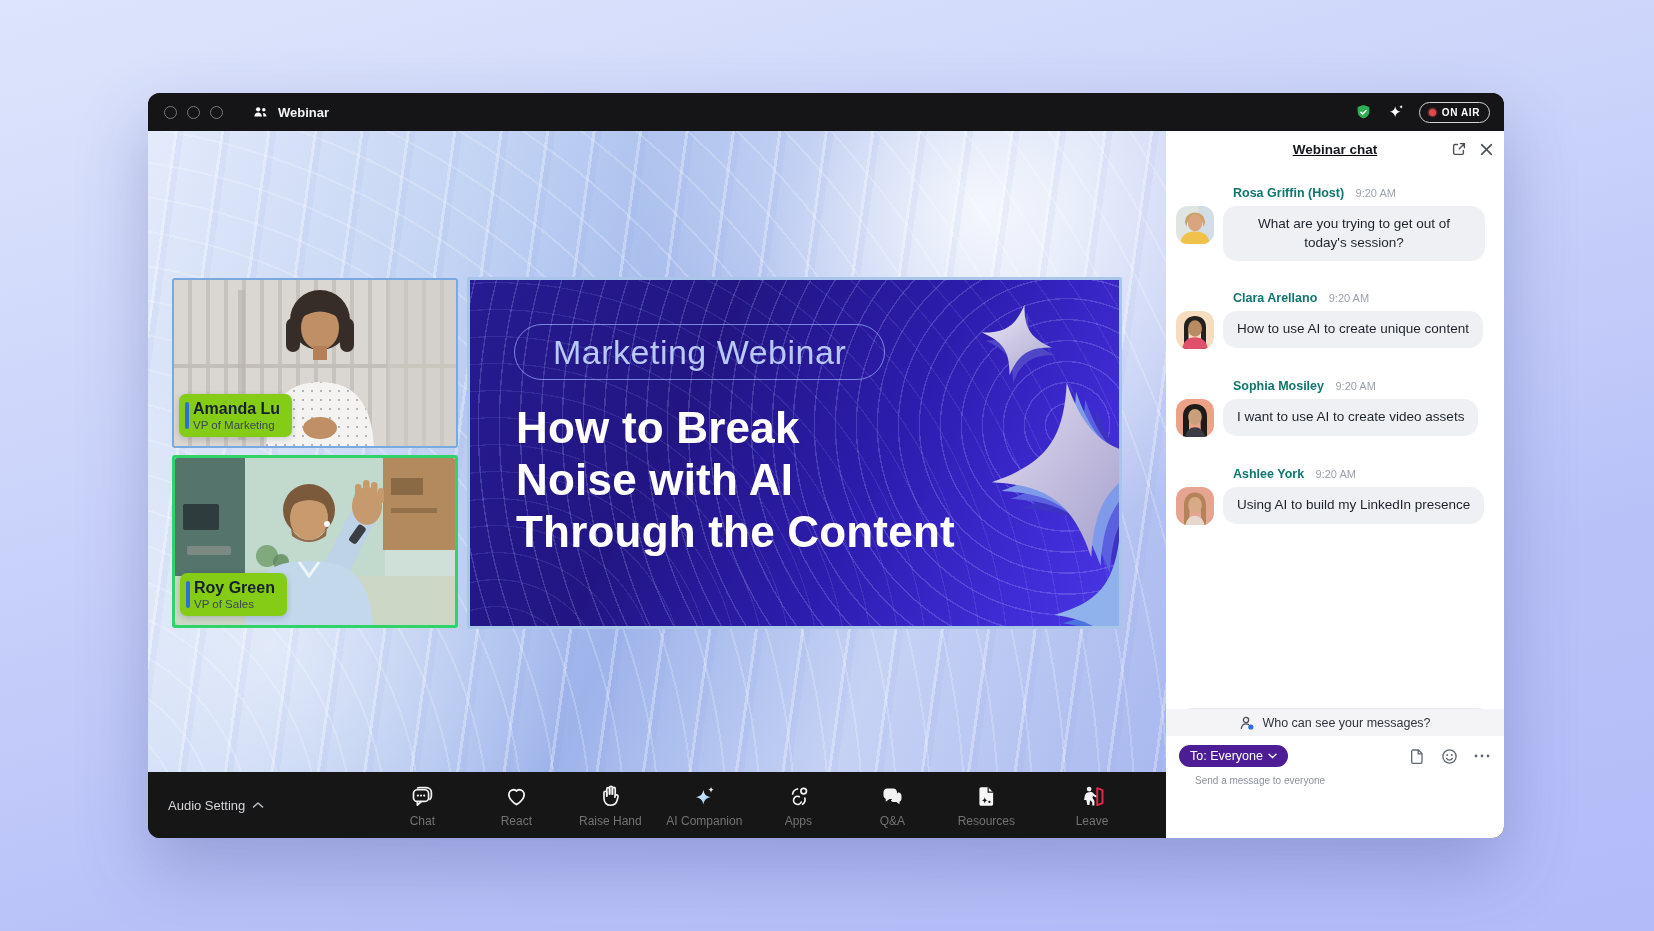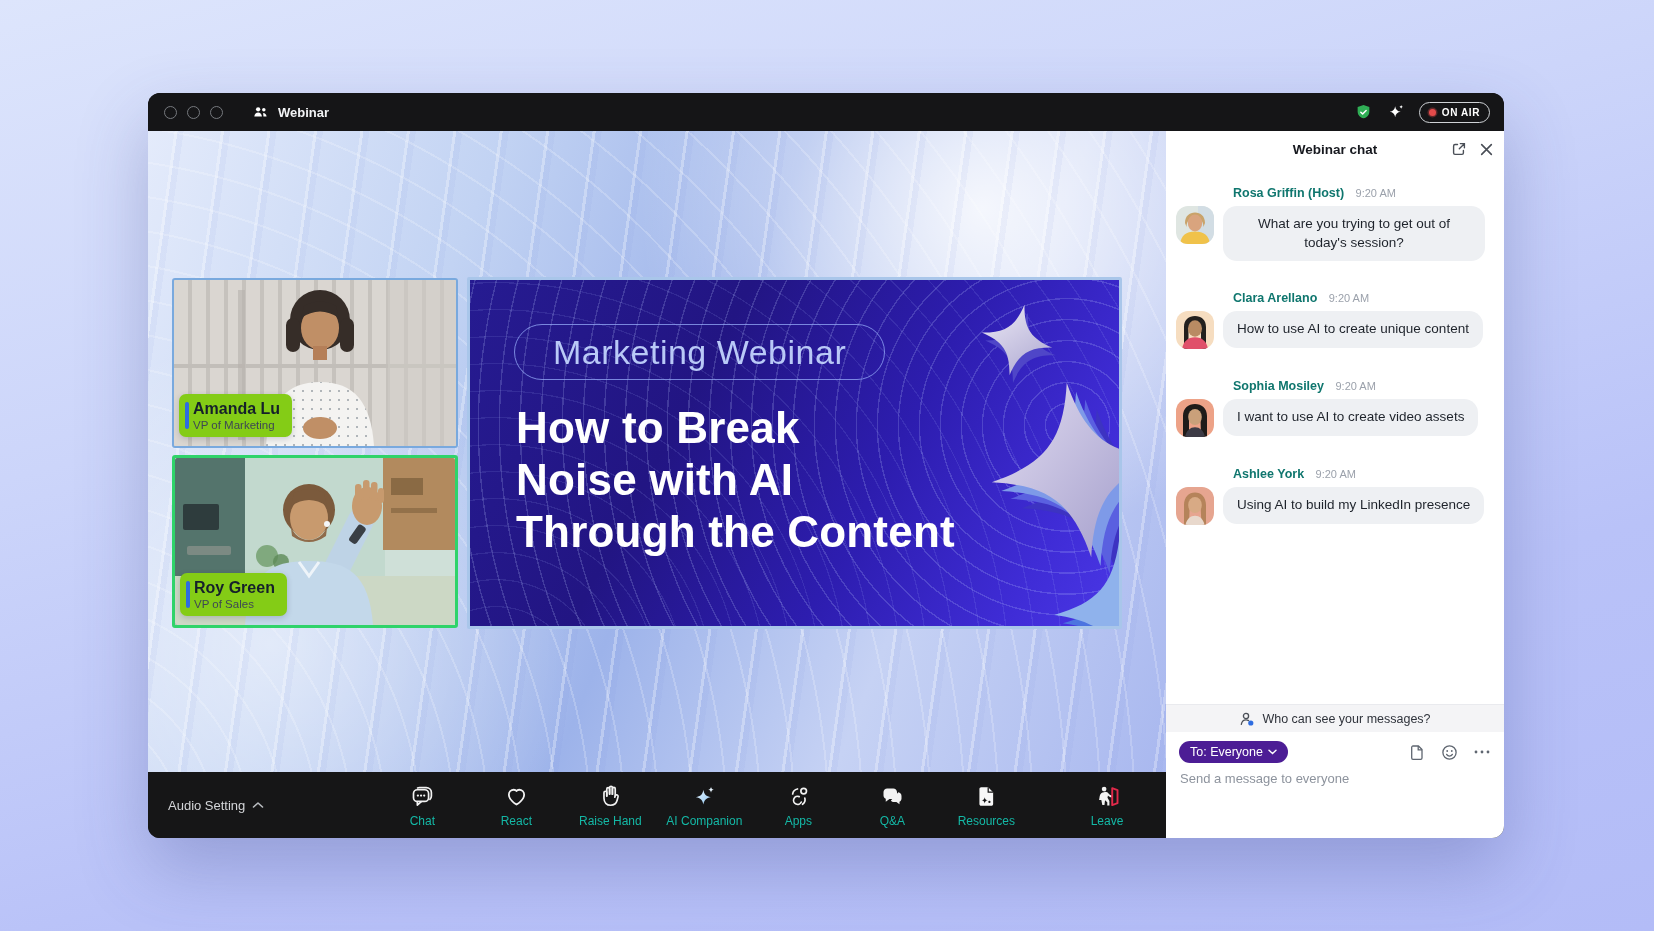--- a/index.html
+++ b/index.html
@@ -64,53 +64,53 @@
   .slide-badge { position:absolute; left:44px; top:44px; height:56px; padding:0 38px;
     border:1.5px solid rgba(150,172,250,.75); border-radius:30px;
     display:flex; align-items:center; color:#b9c9f7; font-size:34px; font-weight:400; letter-spacing:.5px; }
   .slide-title { position:absolute; left:46px; top:122px; color:#ffffff;
     font-size:44px; font-weight:700; line-height:1.18; letter-spacing:.2px; }
   .slide-title span { display:block; }
   .slide-art { position:absolute; right:-30px; top:0; width:260px; height:352px; }
 
   
   .toolbar { position:absolute; left:0; bottom:0; width:1018px; height:66px; background:#161617;
-    display:flex; align-items:center; padding:0 19px 0 20px; z-index:5; }
+    display:flex; align-items:center; padding:0 34px 0 20px; z-index:5; }
   .audio-setting { display:flex; align-items:center; gap:7px; color:#d3d5d8; font-size:13px; }
   .tool-group { display:flex; margin-left:118px; gap:14px; }
   .tool-btn { width:80px; display:flex; flex-direction:column; align-items:center; gap:3px; cursor:pointer; }
   .tool-btn .ticon { height:28px; display:flex; align-items:center; justify-content:center; }
-  .tool-btn .tlabel { color:#14b8a6; font-size:12px; white-space:nowrap; }
+  .tool-btn .tlabel { color:#737373; font-size:12px; white-space:nowrap; }
   .leave-btn { margin-left:auto; }
 
   
-  .chat-header { position:relative; height:36px; display:flex; align-items:center; justify-content:center; }
+  .chat-header { position:relative; height:36px; display:flex; align-items:center; justify-content:center;text-decoration:underline; }
   .chat-header .ch-title { font-size:13.5px; font-weight:700; color:#17191f; }
   .ch-actions { position:absolute; right:10px; top:0; height:36px; display:flex; align-items:center; gap:12px; }
   .ch-actions .icon-btn { display:flex; align-items:center; justify-content:center; cursor:pointer; }
 
   .chat-messages { flex:1; padding:16px 11px 0 10px; overflow:hidden; }
   .msg { margin-bottom:27px; }
   .msg-head { margin-left:57px; margin-bottom:5px; }
   .msg-head .sender { font-size:12.5px; font-weight:700; color:#0f766e; }
   .msg-head .time { font-size:11px; color:#9ba1ab; margin-left:7px; }
   .msg-body { display:flex; align-items:flex-start; gap:9px; }
   .avatar { width:38px; height:38px; border-radius:12px; overflow:hidden; flex:0 0 auto; }
   .bubble { background:#eef0f3; border-radius:14px; padding:9px 14px; max-width:262px;
     font-size:13.5px; color:#1e232b; line-height:1.38;text-align:center; }
 
-  .chat-footer { border-top:1px solid #e9eaee; }
+  .chat-footer { border-top:1px solid #e9eaee;border-radius:28px; }
   .privacy-bar { height:27px; background:#f4f4f6; display:flex; align-items:center; justify-content:center; gap:7px;
     font-size:12.5px; color:#2f333b; }
   .compose-row { display:flex; align-items:center; padding:9px 14px 4px 13px; }
   .to-pill { display:flex; align-items:center; gap:5px; background:#4c1d95; color:#fff;
     height:22px; padding:0 11px; border-radius:12px; font-size:12.5px; cursor:pointer; }
   .compose-icons { margin-left:auto; display:flex; align-items:center; gap:16px; color:#5f6670; }
-  .compose-input { display:block; width:300px; margin:4px 14px 0 14px; border:none; outline:none;
-    font-size:13px; color:#30343c; font-family:"Liberation Sans",sans-serif; background:transparent; }
+  .compose-input { display:block; width:300px; margin:4px 14px 0 29px; border:none; outline:none;
+    font-size:10px; color:#30343c; font-family:"Liberation Sans",sans-serif; background:transparent; }
   .compose-input::placeholder { color:#8d939d; }
 
   svg { display:block; }
 </style>
 </head>
 <body>
 
 <div class="window">
 
   <div class="titlebar">

